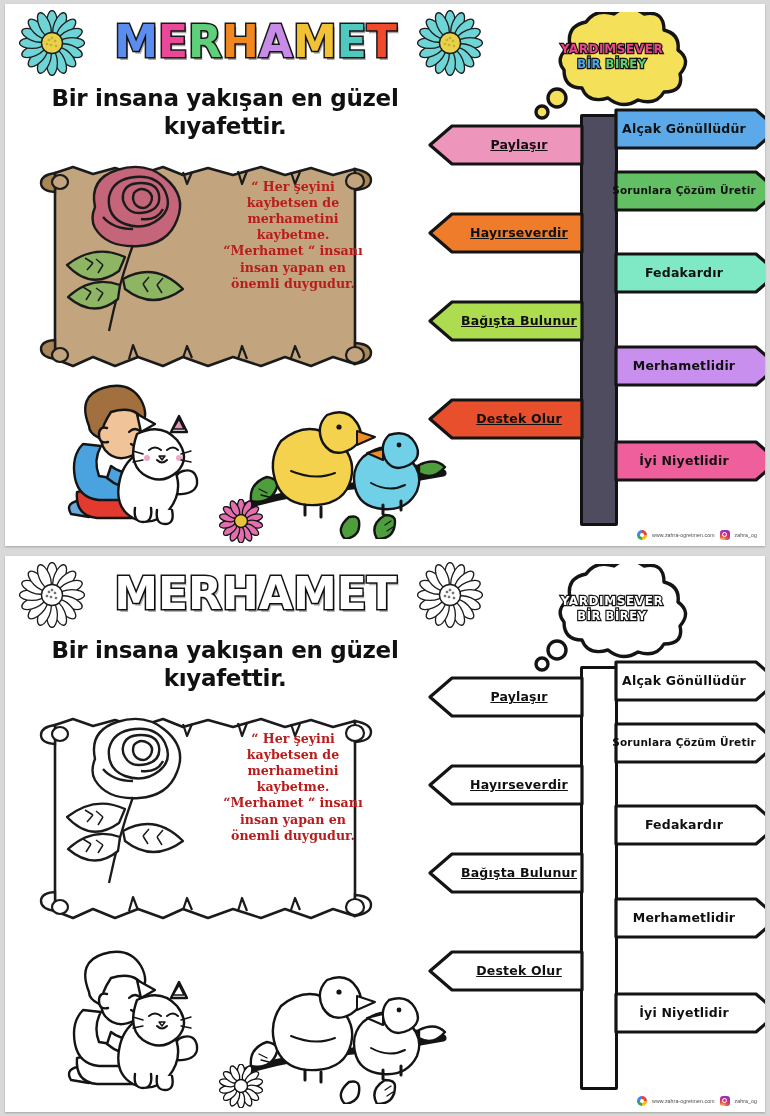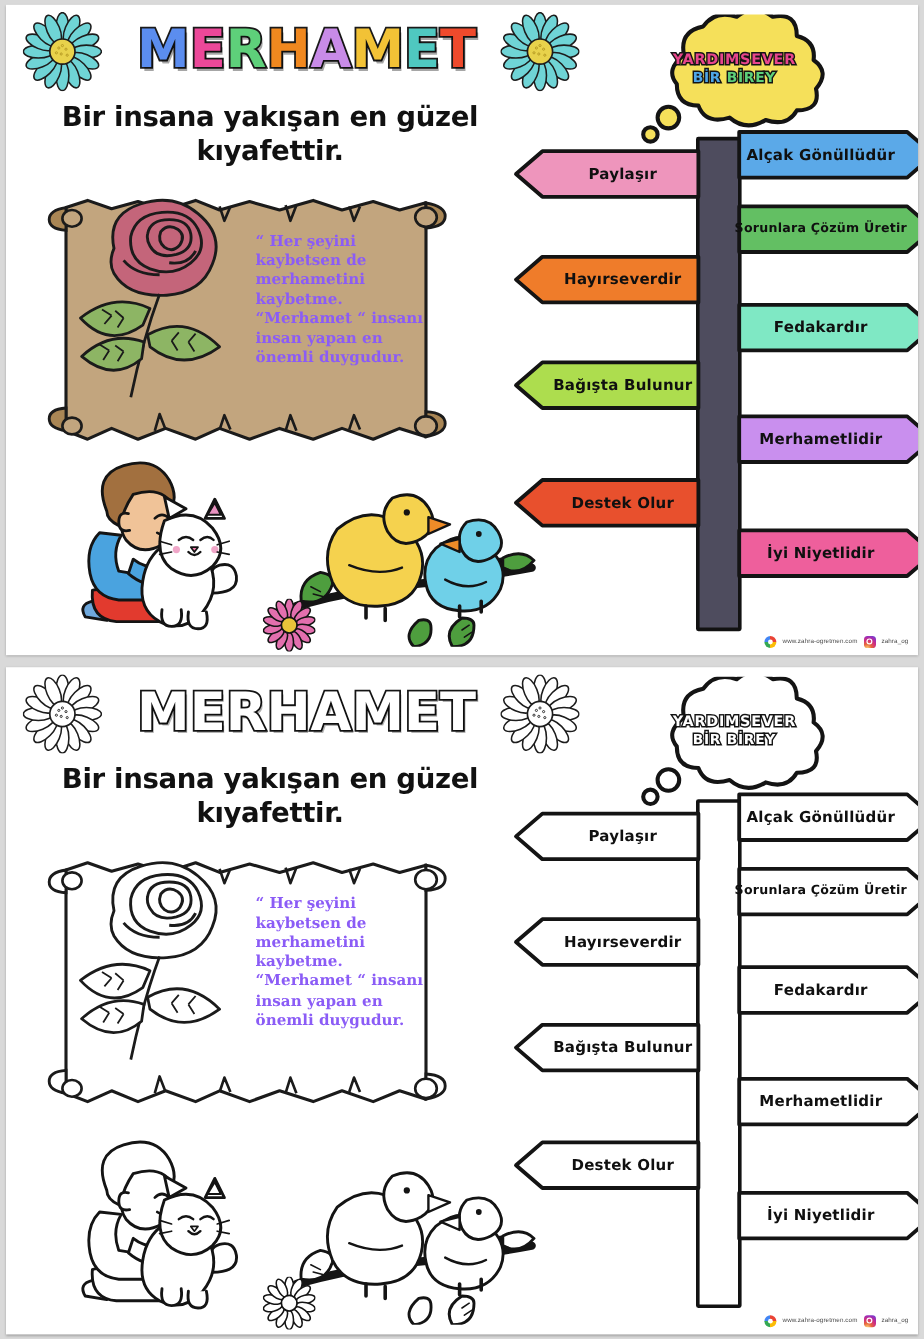--- a/index.html
+++ b/index.html
@@ -38,23 +38,24 @@
   .subtitle{
     position:absolute;left:10px;top:80px;width:420px;
     text-align:center;
     font-family:"DejaVu Sans", sans-serif;
     font-weight:bold;font-size:23px;line-height:1.22;
     color:#111;letter-spacing:-.3px;
   }
   
   .parch-wrap{position:absolute;left:28px;top:155px;width:345px;height:220px;}
   .quote{
-    position:absolute;left:180px;top:34px;width:160px;
+    position:absolute;left:180px;top:20px;width:160px;
+    text-align:center;
     font-family:"DejaVu Serif", serif;
-    font-weight:bold;font-size:12.6px;line-height:1.28;color:#8b5cf6;
+    font-weight:bold;font-size:12.6px;line-height:1.28;color:#b91c1c;
   }
   
   .ill{position:absolute;}
   #ill-boycat{left:48px;top:378px;width:180px;height:155px;}
 
   
   .diagram{position:absolute;left:430px;top:2px;width:340px;height:536px;}
   .cloud{position:absolute;left:95px;top:6px;width:160px;height:110px;}
   .cloudtxt{
     position:absolute;left:113px;top:36px;width:128px;text-align:center;
@@ -71,21 +72,21 @@
   }
   .arrow{position:absolute;height:46px;}
   .arrow svg{display:block;width:100%;height:100%;}
   .arrow .lbl{
     position:absolute;left:0;top:0;width:100%;height:100%;
     display:flex;align-items:center;justify-content:center;
     font-family:"DejaVu Sans", sans-serif;font-weight:bold;
     font-size:12.5px;color:#101010;line-height:1.05;text-align:center;
     letter-spacing:.2px;pointer-events:none;
   }
-  .arrow.left .lbl{padding-left:26px;box-sizing:border-box;}
+  .arrow.left .lbl{padding-left:26px;box-sizing:border-box;text-decoration:underline;}
   .arrow.right .lbl{padding-right:26px;box-sizing:border-box;}
   .arrow .lbl.small{font-size:10.5px;}
 
   
   .footer{
     position:absolute;right:8px;bottom:5px;height:13px;
     display:flex;align-items:center;gap:5px;
   }
   .footer .txt{font-size:5.2px;color:#4a4a4a;font-family:"Liberation Sans",sans-serif;letter-spacing:.1px;}
   .gicon{width:10px;height:10px;border-radius:50%;

